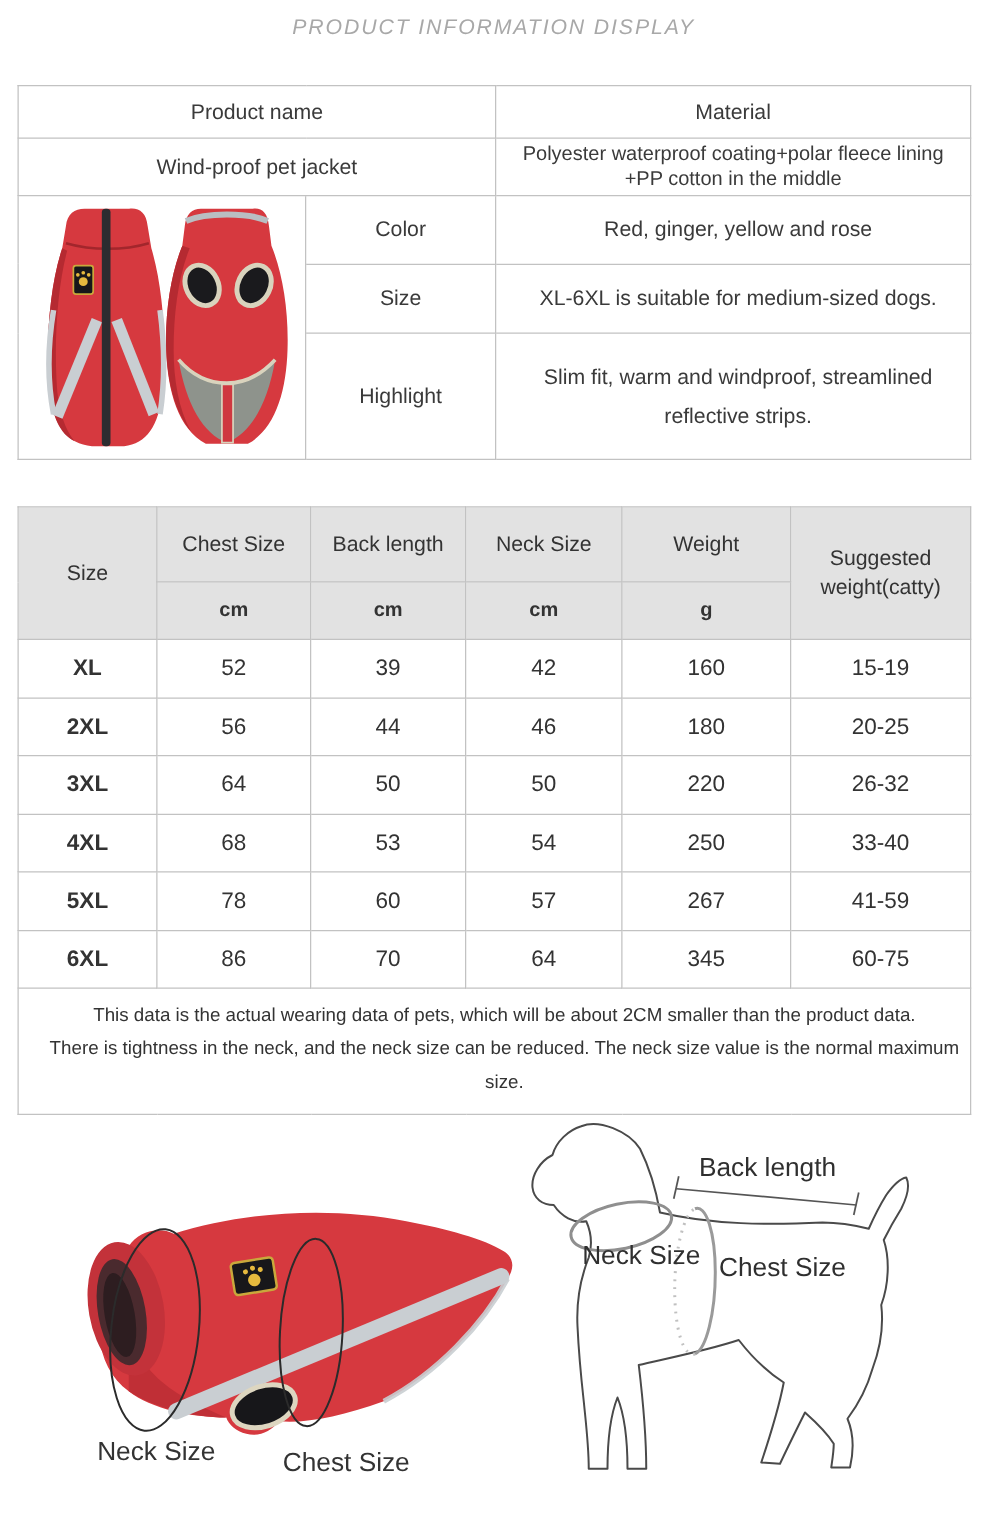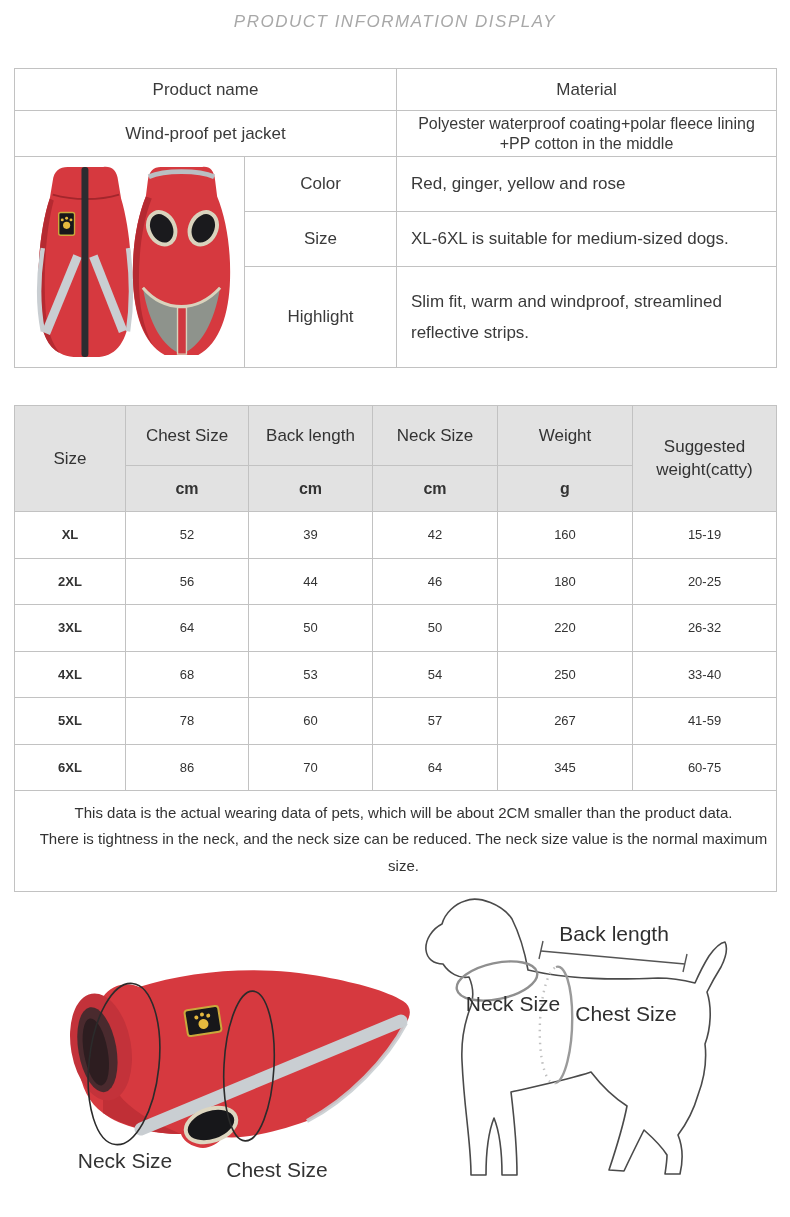--- a/index.html
+++ b/index.html
@@ -22,40 +22,40 @@
   }
   table.info td {
     border:1px solid #c2c2c2; font-size:17px; text-align:center;
     vertical-align:middle; padding:0 6px; color:#3a3a3a;
   }
   table.info .r1 { height:42px;padding-left:44px; }
   table.info .r2 { height:46px; }
   table.info .r3 { height:54px;margin-top:28px; }
   table.info .r4 { height:55px; }
   table.info .r5 { height:100px; }
-  table.info td.val-left { text-align:left; padding-left:14px; }
+  table.info td.val-left { text-align:center; padding-left:14px; }
   table.info td.material-val { font-size:16px; line-height:1.25; }
   table.info td.photo-cell { padding:0; }
   table.info td.hl-val { line-height:1.85; }
   
   table.size {
     position:absolute; left:14px; top:405px; width:762px;
     border-collapse:collapse; table-layout:fixed;
     border:1px solid #949494;
   }
   table.size th, table.size td {
     border:1px solid #c2c2c2; text-align:center; vertical-align:middle;
     padding:0 4px; color:#333;
   }
   table.size thead th { background:#e2e2e2; font-weight:400; font-size:17px; }
   table.size thead tr.h1 th { height:59px; }
   table.size thead tr.h2 th { height:45px; font-weight:700; font-size:16px; }
   table.size thead th.span2 { line-height:1.35;margin-top:16px; }
   table.size tbody tr { height:46.5px; }
-  table.size tbody td { font-size:13px; }
+  table.size tbody td { font-size:18px; }
   table.size tbody td.size-col { font-weight:700; }
   table.size td.note-cell {
     font-size:15px; line-height:1.75; padding:9px 8px 12px 24px; text-align:center;
   }
   
   .diagram-jacket { position:absolute; left:5px;  top:935px; }
   .diagram-dog    { position:absolute; left:415px; top:885px; }
   svg text { font-family:"Liberation Sans", sans-serif; }
 </style>
 </head>

